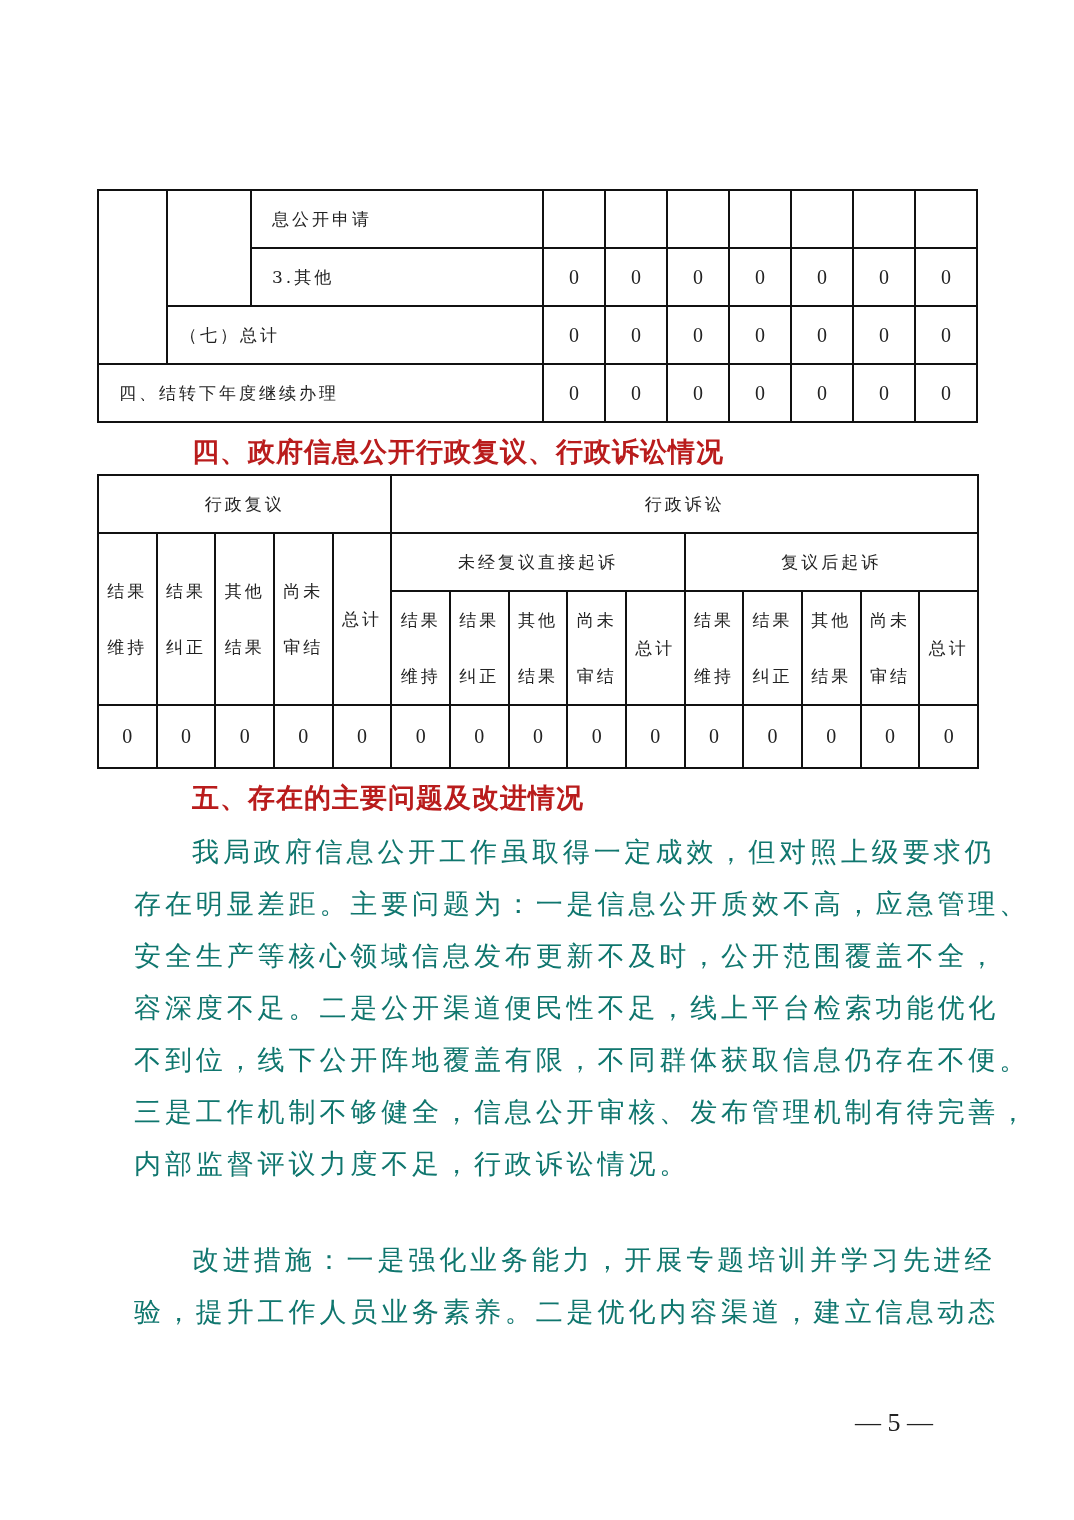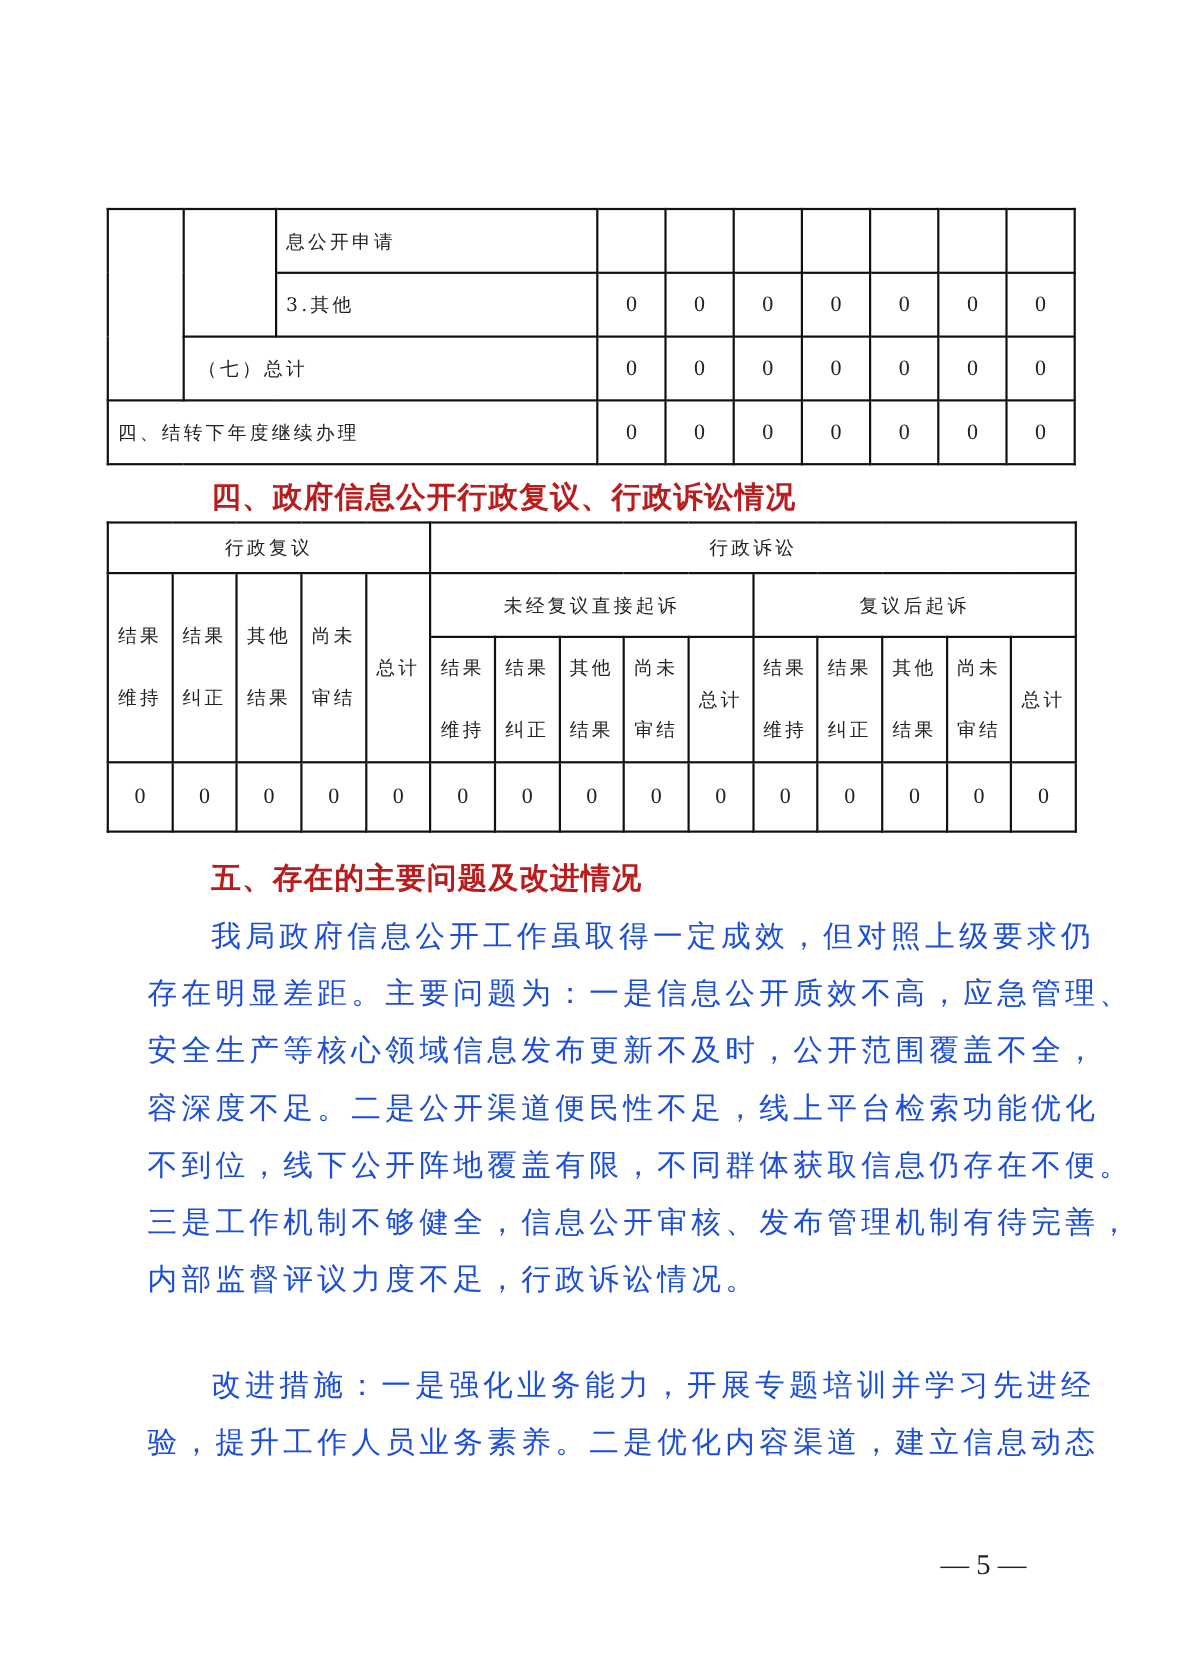--- a/index.html
+++ b/index.html
@@ -1,32 +1,32 @@
 <!DOCTYPE html>
 <html><head>
 <meta charset="utf-8">
 <style>
   html, body { margin: 0; padding: 0; background: #ffffff; }
   body { width: 1074px; height: 1520px; position: relative; overflow: hidden;
          font-family: "DejaVu Serif", "Liberation Serif", serif; color: #111; }
   table { border-collapse: collapse; position: absolute; table-layout: fixed; }
   td { border: 2px solid #111; text-align: center; vertical-align: middle; padding: 0;
        font-size: 17px; letter-spacing: 3px; color: #222; }
-  td.left { text-align: left; padding-left: 8px; }
+  td.left { text-align: left; padding-left: 20px; }
   td.num { font-family: "Liberation Serif", serif; font-size: 20px; letter-spacing: 0; }
   .stack { line-height: 56px; border-radius: 24px; }
   #t1 { left: 97px; top: 189px; width: 880px; }
   #t1 tr { height: 58px; }
   #t2 { left: 97px; top: 474px; width: 880px; }
   .h2 { position: absolute; font-family: "DejaVu Sans", "Liberation Sans", sans-serif;
         font-weight: bold; font-size: 27px; letter-spacing: 1px; color: #b91c1c; white-space: nowrap; }
   #h-four { left: 192px; top: 434px; }
   #h-five { left: 192px; top: 780px; }
   .para { position: absolute; left: 134px; width: 812px; font-size: 27px;
-          line-height: 52px; letter-spacing: 3.9px; text-align: justify; color: #1d4ed8; }
+          line-height: 52px; letter-spacing: 3.9px; text-align: justify; color: #0f766e; }
   .para .line { display: block; white-space: nowrap; height: 52px; }
   .para .indent { padding-left: 58px; }
   #p1 { top: 826px; }
   #p2 { top: 1234px; }
   #page-num { position: absolute; left: 855px; top: 1408px; font-size: 26px;
               font-family: "Liberation Serif", serif; white-space: nowrap; color: #222; }
 </style>
 </head>
 <body>
 
@@ -89,21 +89,21 @@
 </tbody>
   </table>
 
 <div id="h-four" class="h2">四、政府信息公开行政复议、行政诉讼情况</div>
 
 <table id="t2">
   <colgroup>
     <col span="15" style="width:58.67px">
   </colgroup>
   <tbody>
-      <tr style="height:46px">
+      <tr style="height:58px">
     <td colspan="5">行政复议</td>
     <td colspan="10">行政诉讼</td>
   </tr>
   <tr style="height:58px">
     <td rowspan="2" class="stack"><span>结果</span><br><span>维持</span></td>
     <td rowspan="2" class="stack"><span>结果</span><br><span>纠正</span></td>
     <td rowspan="2" class="stack"><span>其他</span><br><span>结果</span></td>
     <td rowspan="2" class="stack"><span>尚未</span><br><span>审结</span></td>
     <td rowspan="2">总计</td>
     <td colspan="5">未经复议直接起诉</td>

